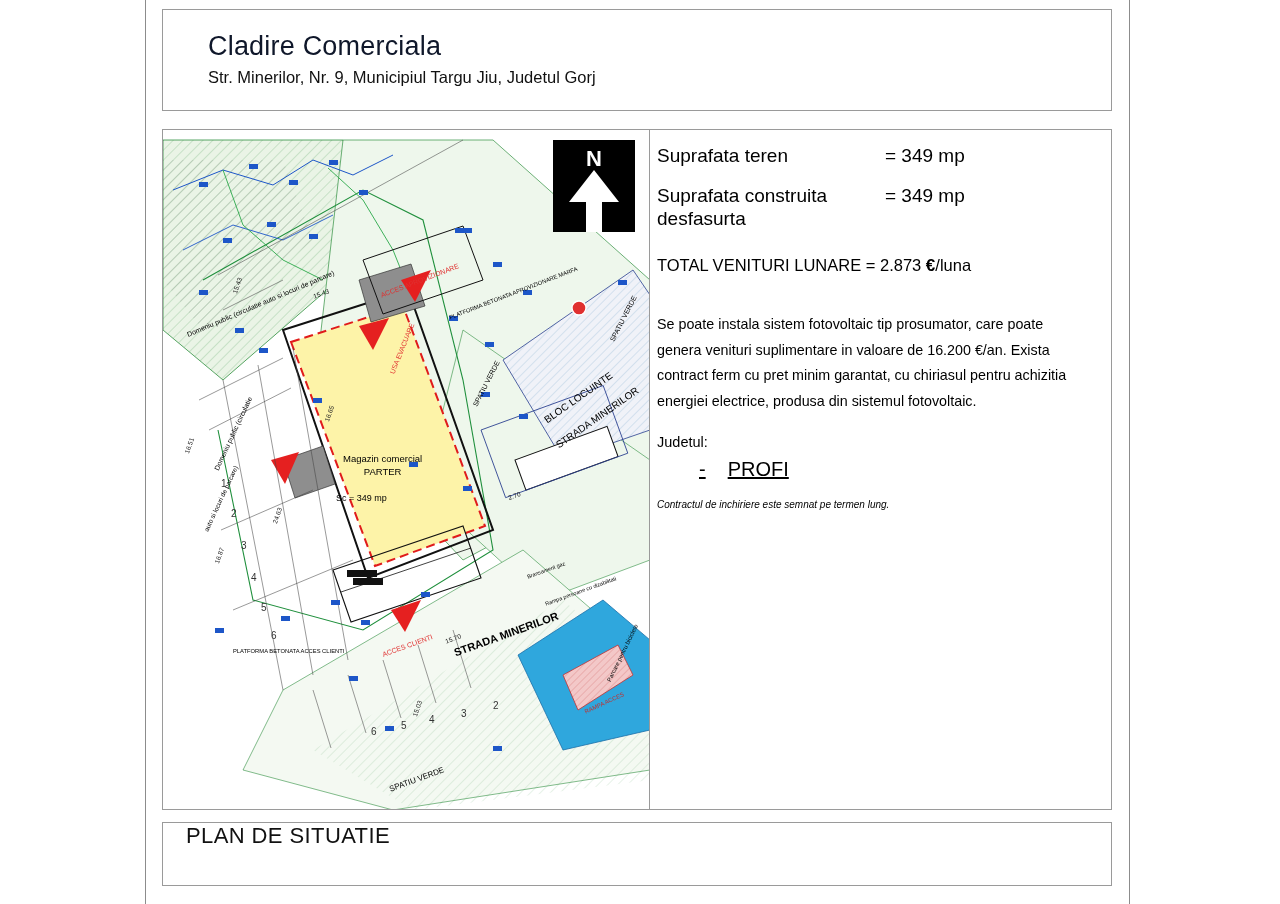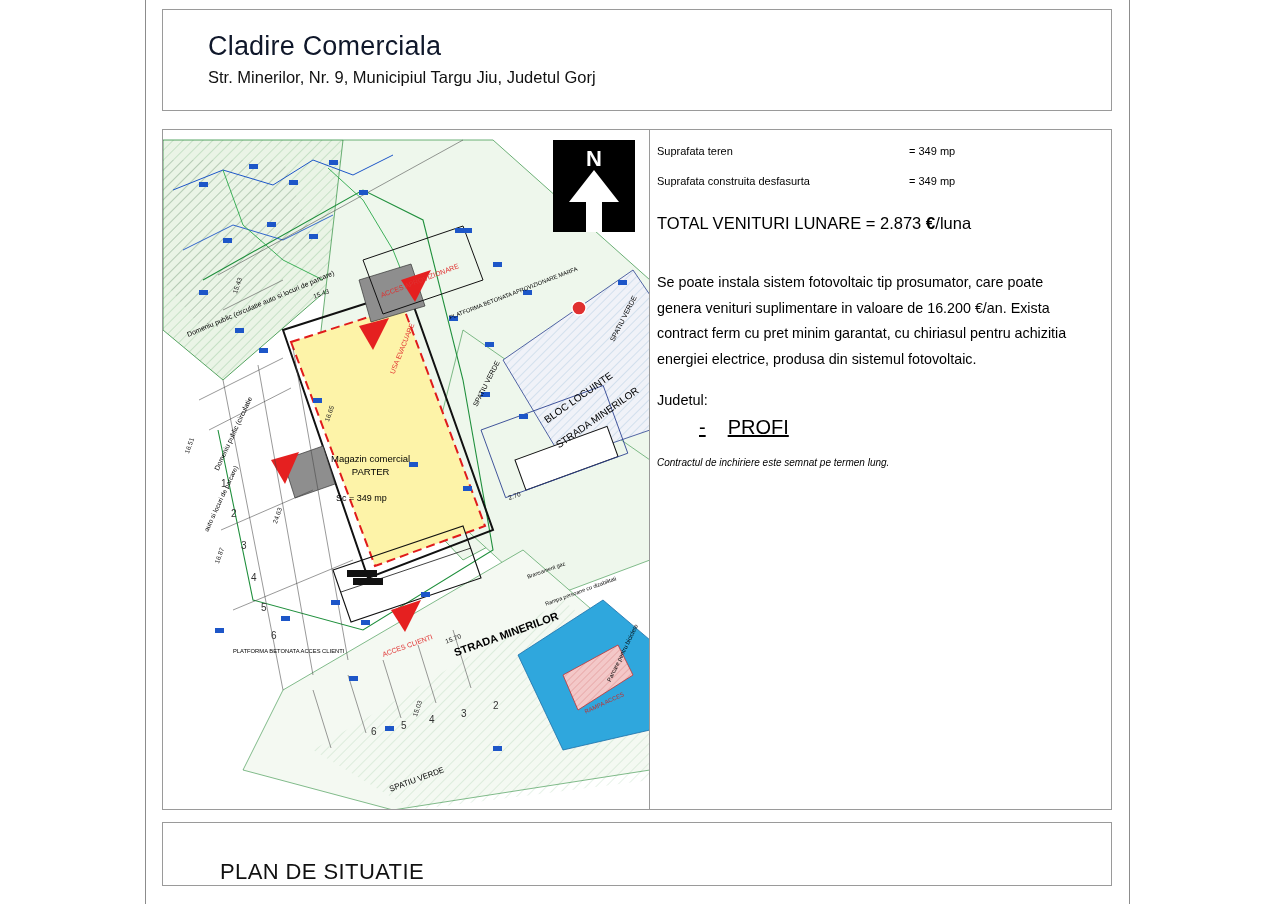--- a/index.html
+++ b/index.html
@@ -96,36 +96,35 @@
   
   .footer-block {
     position: absolute;
     left: 17px;
     top: 822px;
     width: 950px;
     height: 64px;
     border: 1px solid #9a9a9a;
     box-sizing: border-box;
     display: flex;
-    align-items: flex-end;
-    padding-left: 57px;
+    align-items: flex-start;
+    padding-left: 23px;
   }
   .footer-text {
     font-size: 22px;
     letter-spacing: 0.4px;
     color: #111;
   }
 
   
   .spec-row {
     display: flex;
-    font-size: 11px;
+    font-size: 19px;
     margin-bottom: 17px;
     line-height: 1.2;
-    gap: 24px;
   }
   .spec-label { width: 228px; }
   .spec-value { white-space: nowrap; }
 
   .total-line {
     font-size: 16.5px;
     margin-top: 26px;
     margin-bottom: 24px;
     white-space: nowrap;
   }
@@ -172,20 +171,21 @@
     font-family: "Liberation Sans", sans-serif;
     color: #000;
     white-space: nowrap;
   }
 
   .lbl-magazin {
     left: 168px; top: 323px;
     font-size: 9.5px;
     text-align: center;
     line-height: 1.35;
+    padding-left: 12px;
   }
   .lbl-sc {
     left: 173px; top: 363px;
     font-size: 9px;
   }
 
   .rot-left-1  { left: 30px;  top: 300px; font-size: 7px; transform: rotate(-65deg); }
   .rot-left-2  { left: 22px;  top: 365px; font-size: 6.5px; transform: rotate(-65deg); }
   .rot-domeniu { left: 18px;  top: 170px; font-size: 7px; transform: rotate(-23deg); }
 

